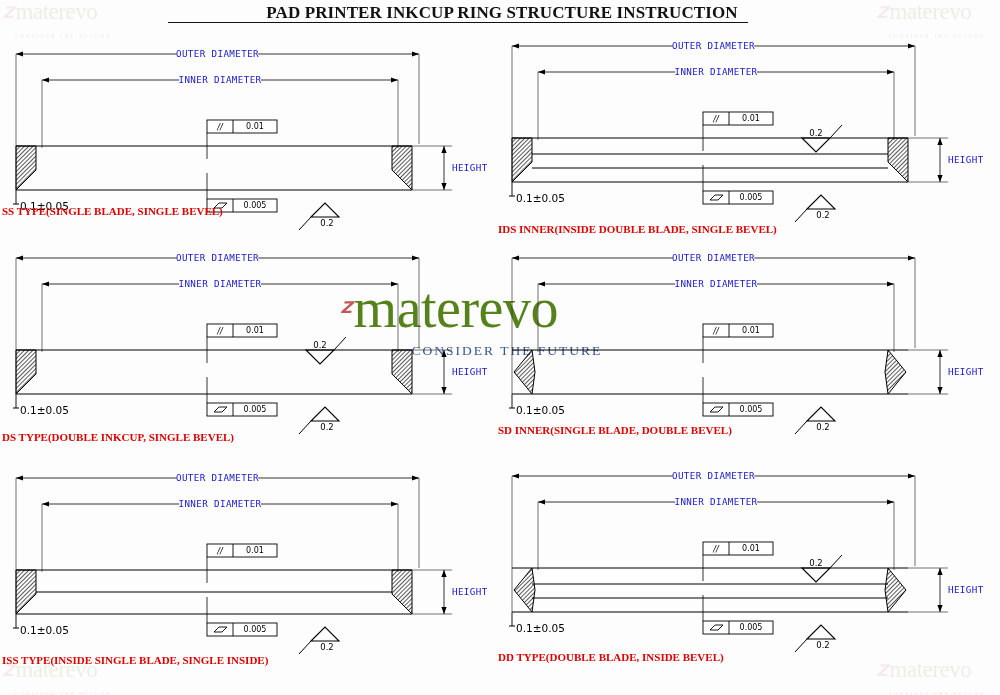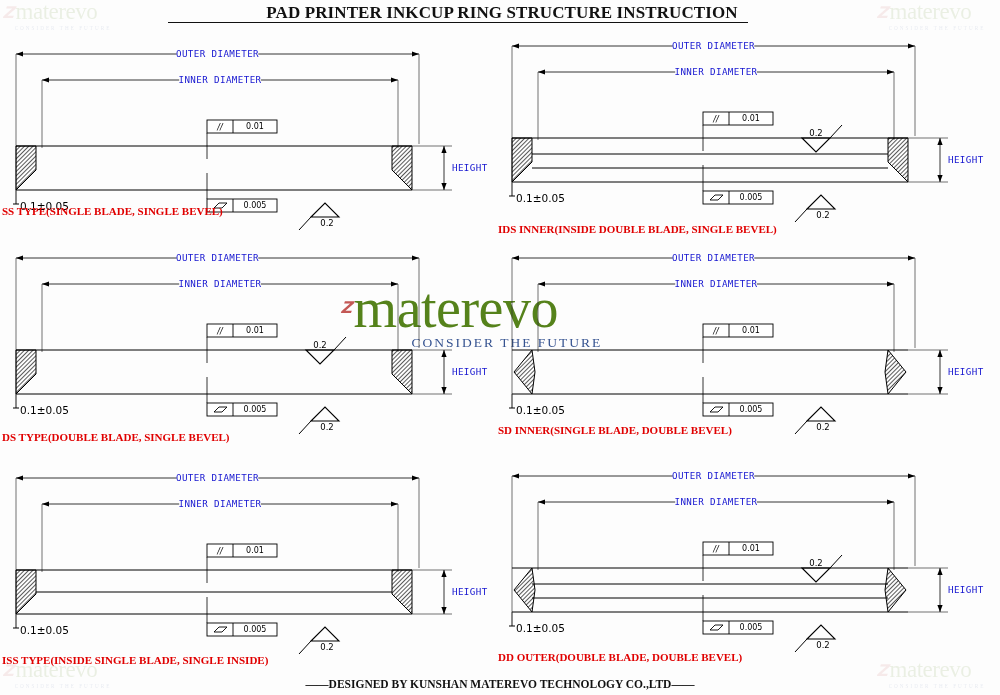--- a/index.html
+++ b/index.html
@@ -57,21 +57,21 @@
     font-weight: 400;
     font-family: Liberation Serif, serif;
     letter-spacing: -0.5px;
     line-height: 0.9;
   }
   .wm-sub {
     color: #2b4a8b;
     font-family: "Liberation Serif", serif;
     letter-spacing: 2.0px;
     text-align: center;
-    margin-top: 2px;
+    margin-top: 10px;
   }
 
   
   #title {
     position: absolute;
     left: 0; top: 3px;
     width: 960px;
     text-align: center;
     font-family: "Liberation Serif", serif;
     font-weight: 700;
@@ -403,21 +403,21 @@
     <line x1="309" y1="189" x2="297" y2="202" class="ln"></line>
     <text class="roughtext" x="325" y="198" text-anchor="middle">0.2</text>
   </g>
           <g>
       <path d="M 304 118 L 318 132 L 332 118 Z" fill="none" stroke="#000" stroke-width="1.1"></path>
       <line x1="332" y1="118" x2="344" y2="105" class="ln"></line>
       <text class="roughtext" x="318" y="115.5" text-anchor="middle">0.2</text>
     </g>
         </svg>
       </div>
-      <div class="typelabel" style="left: 2px; top: 431px;">DS TYPE(DOUBLE BLADE, SINGLE BEVEL)</div>
+      <div class="typelabel" style="left: 2px; top: 431px;">DS TYPE(DOUBLE INKCUP, SINGLE BEVEL)</div>
       <div class="cell" style="left: 498px; top: 232px;">
         <svg width="490" height="215" viewBox="0 0 490 215">
           <defs>
             <pattern id="h-sd" width="3" height="3" patternTransform="rotate(45)" patternUnits="userSpaceOnUse">
     <line x1="0" y1="0" x2="0" y2="3" stroke="#000" stroke-width="1.3"></line>
   </pattern>
           </defs>
           <g>
     <line x1="14" y1="26" x2="174.7" y2="26" class="ln-thin"></line>
     <line x1="256.3" y1="26" x2="417" y2="26" class="ln-thin"></line>
@@ -627,25 +627,24 @@
     <line x1="309" y1="189" x2="297" y2="202" class="ln"></line>
     <text class="roughtext" x="325" y="198" text-anchor="middle">0.2</text>
   </g>
           <g>
       <path d="M 304 118 L 318 132 L 332 118 Z" fill="none" stroke="#000" stroke-width="1.1"></path>
       <line x1="332" y1="118" x2="344" y2="105" class="ln"></line>
       <text class="roughtext" x="318" y="115.5" text-anchor="middle">0.2</text>
     </g>
         </svg>
       </div>
-      <div class="typelabel" style="left: 498px; top: 651px;">DD OUTER(DOUBLE BLADE, DOUBLE BEVEL)</div>
+      <div class="typelabel" style="left: 498px; top: 651px;">DD TYPE(DOUBLE BLADE, INSIDE BEVEL)</div>
     </div>
 
   <div class="wm-center">
     <div class="wm-row">
       <span class="wm-z"><span class="zred">Z</span></span>
       <span class="wm-mark">materevo</span>
     </div>
     <div class="wm-sub">CONSIDER THE FUTURE</div>
   </div>
 
-  <div id="footer">——DESIGNED BY KUNSHAN MATEREVO TECHNOLOGY CO.,LTD——</div>
 </div>
 
 </body></html>

